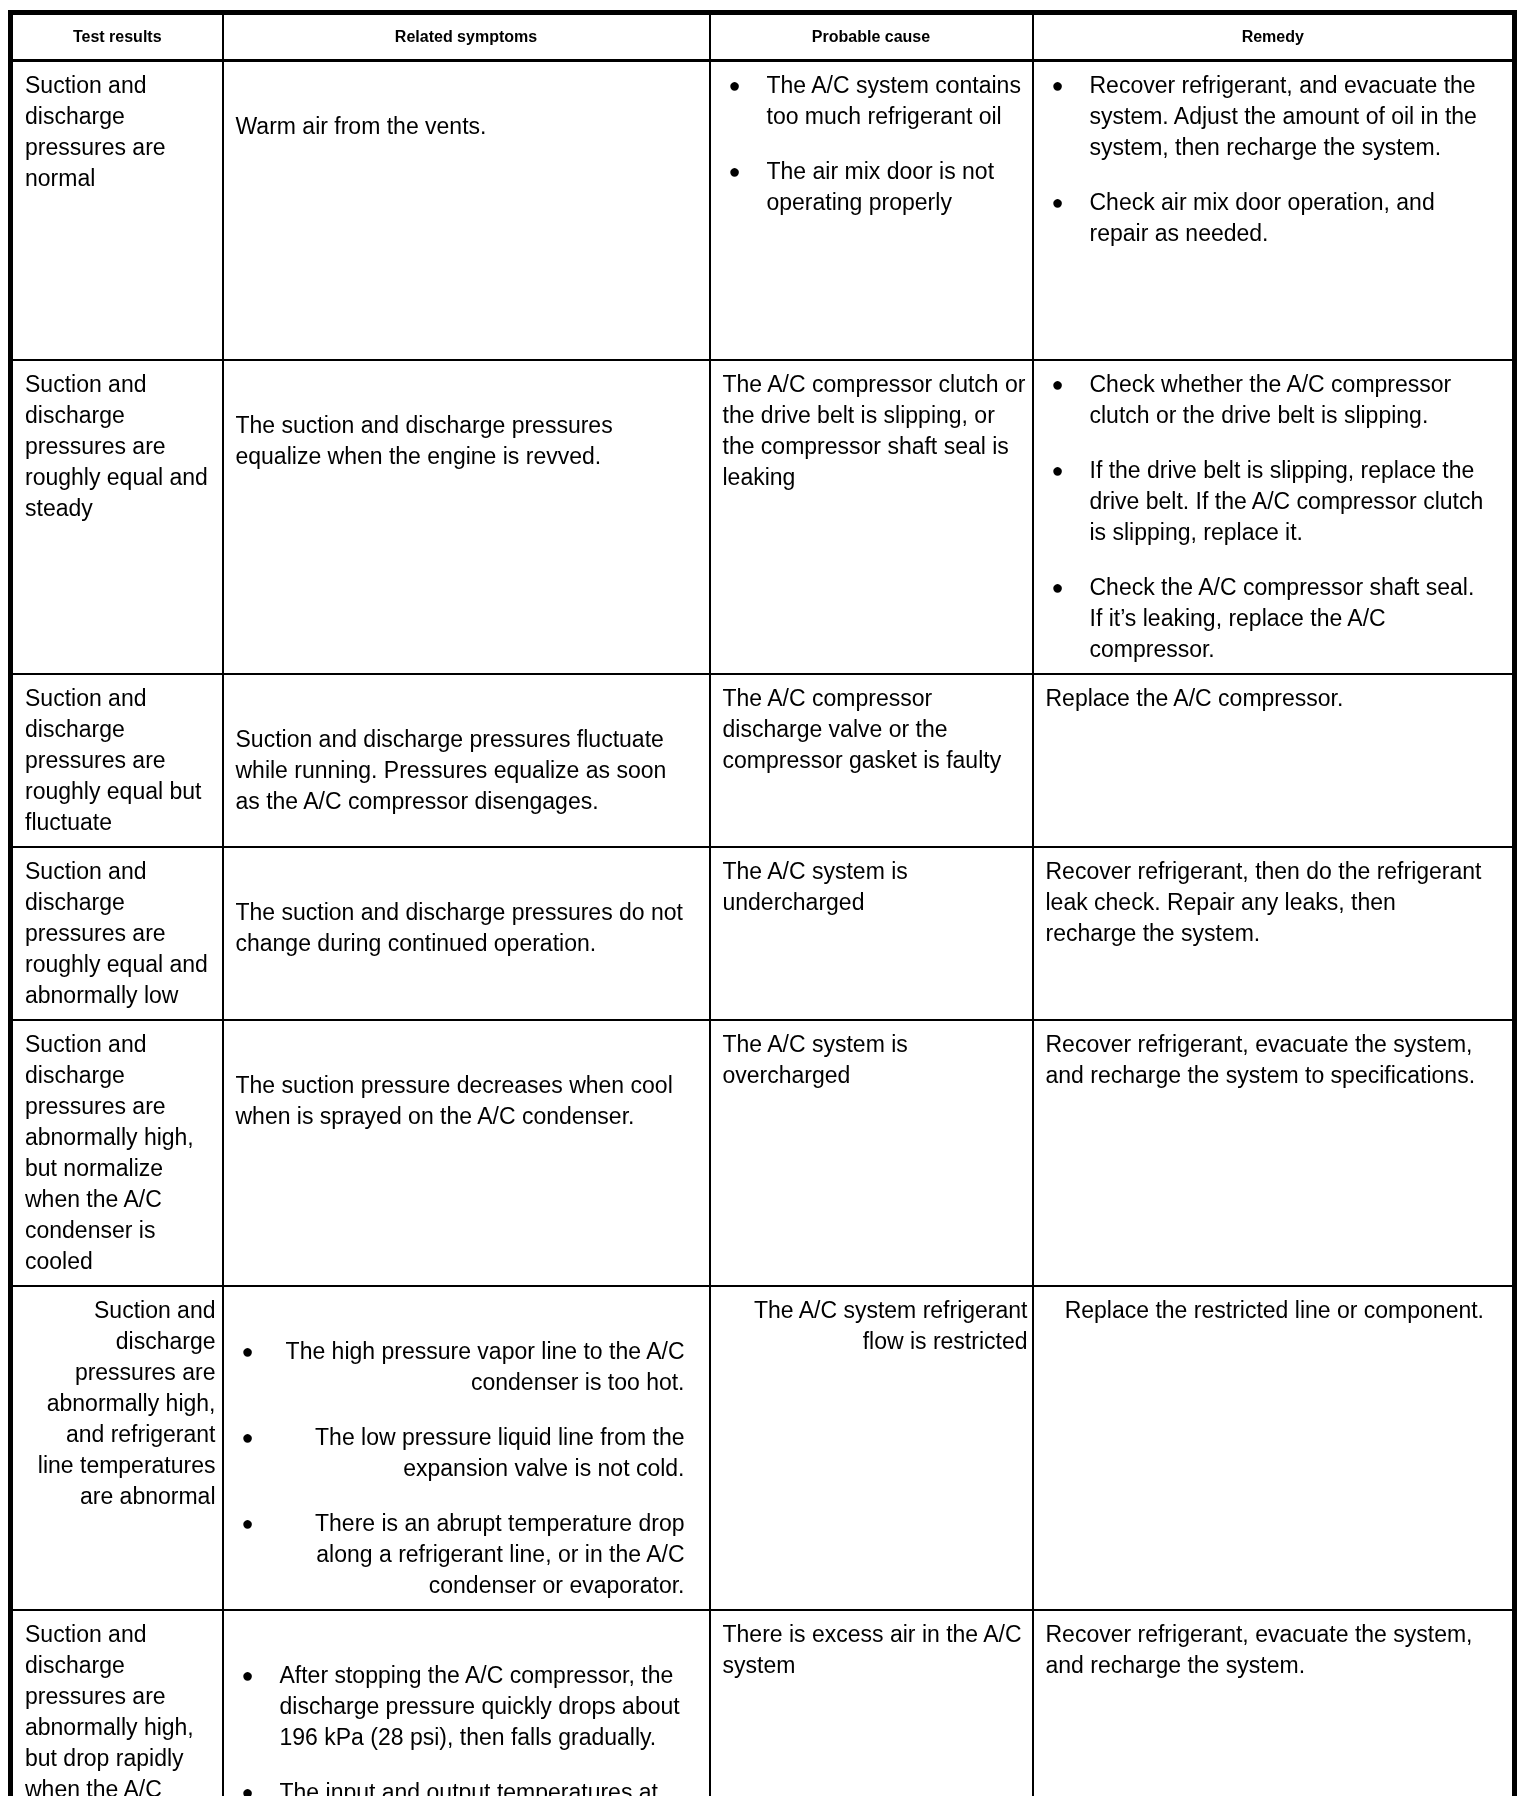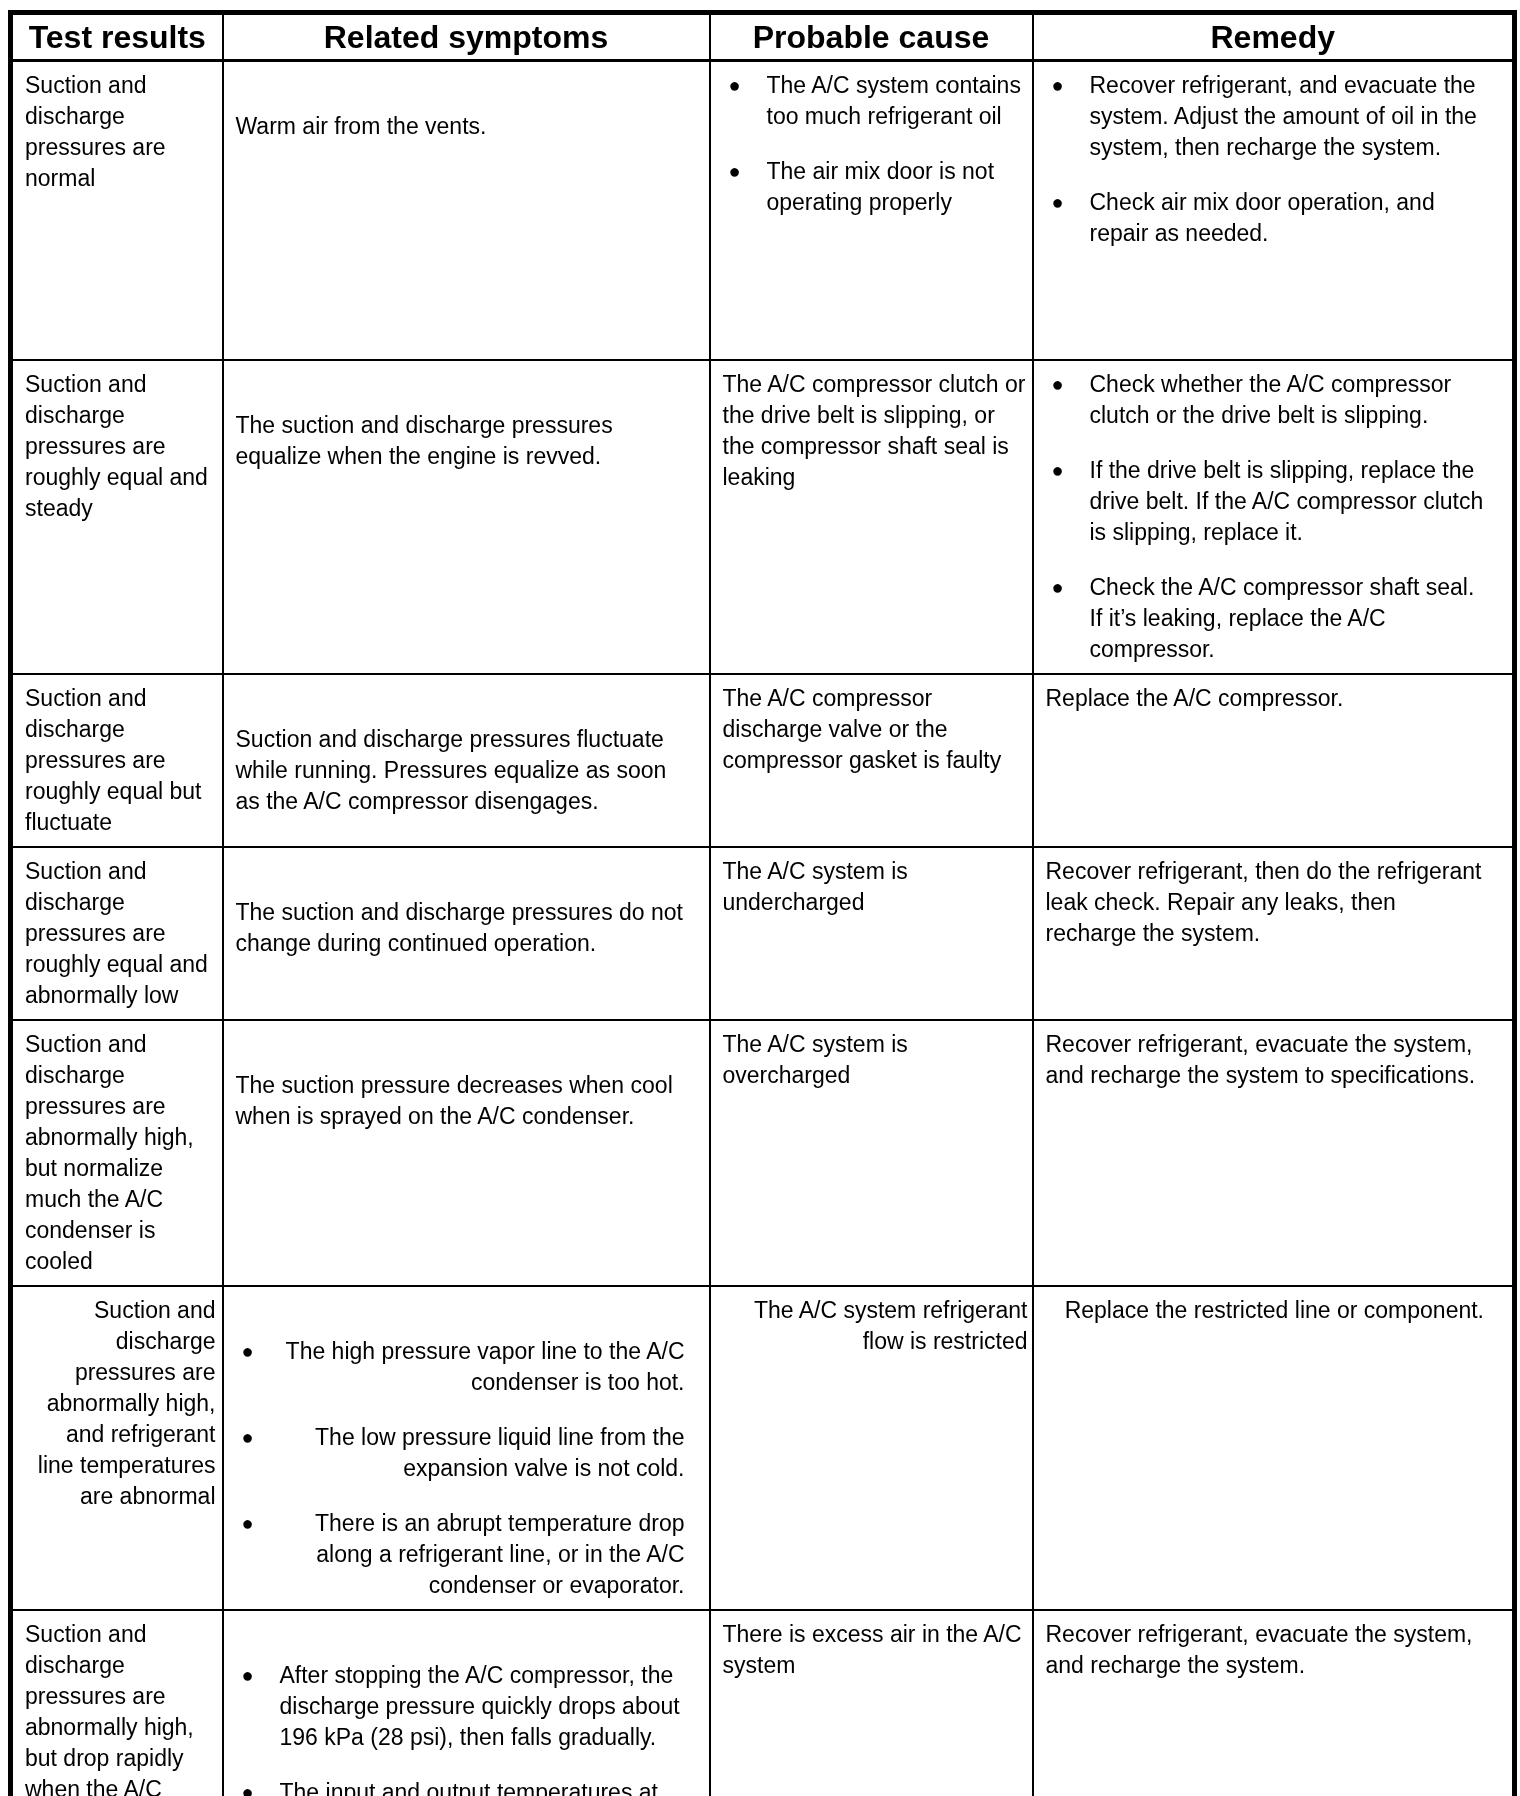--- a/index.html
+++ b/index.html
@@ -29,21 +29,21 @@
   col.c3 { width: 323px; }
   col.c4 { width: 482px; }
   th, td {
     border: 2px solid #000000;
     vertical-align: top;
     padding: 0;
     box-sizing: border-box;
   }
   thead th {
     height: 48px;
-    font-size: 32px;
+    font-size: 16px;
     font-weight: bold;
     text-align: center;
     vertical-align: middle;
     border-bottom-width: 3px;
     padding: 2px 4px;
   }
   td {
     font-size: 23px;
     line-height: 31px;
     font-weight: 400;
@@ -195,21 +195,21 @@
           </td>
           <td class="col-remedy">
             <div class="cellpad">
               <p class="plain">Recover refrigerant, then do the refrigerant leak check. Repair any leaks, then recharge the system.</p>
             </div>
           </td>
         </tr>
         <tr style="height: 265px;">
           <td class="col-test">
             <div class="cellpad">
-              <p class="plain">Suction and discharge pressures are abnormally high, but normalize much the A/C condenser is cooled</p>
+              <p class="plain">Suction and discharge pressures are abnormally high, but normalize when the A/C condenser is cooled</p>
             </div>
           </td>
           <td class="col-symptoms">
             <div class="cellpad">
               <p class="plain">The suction pressure decreases when cool when is sprayed on the A/C condenser.</p>
             </div>
           </td>
           <td class="col-cause">
             <div class="cellpad">
               <p class="plain">The A/C system is overcharged</p>

